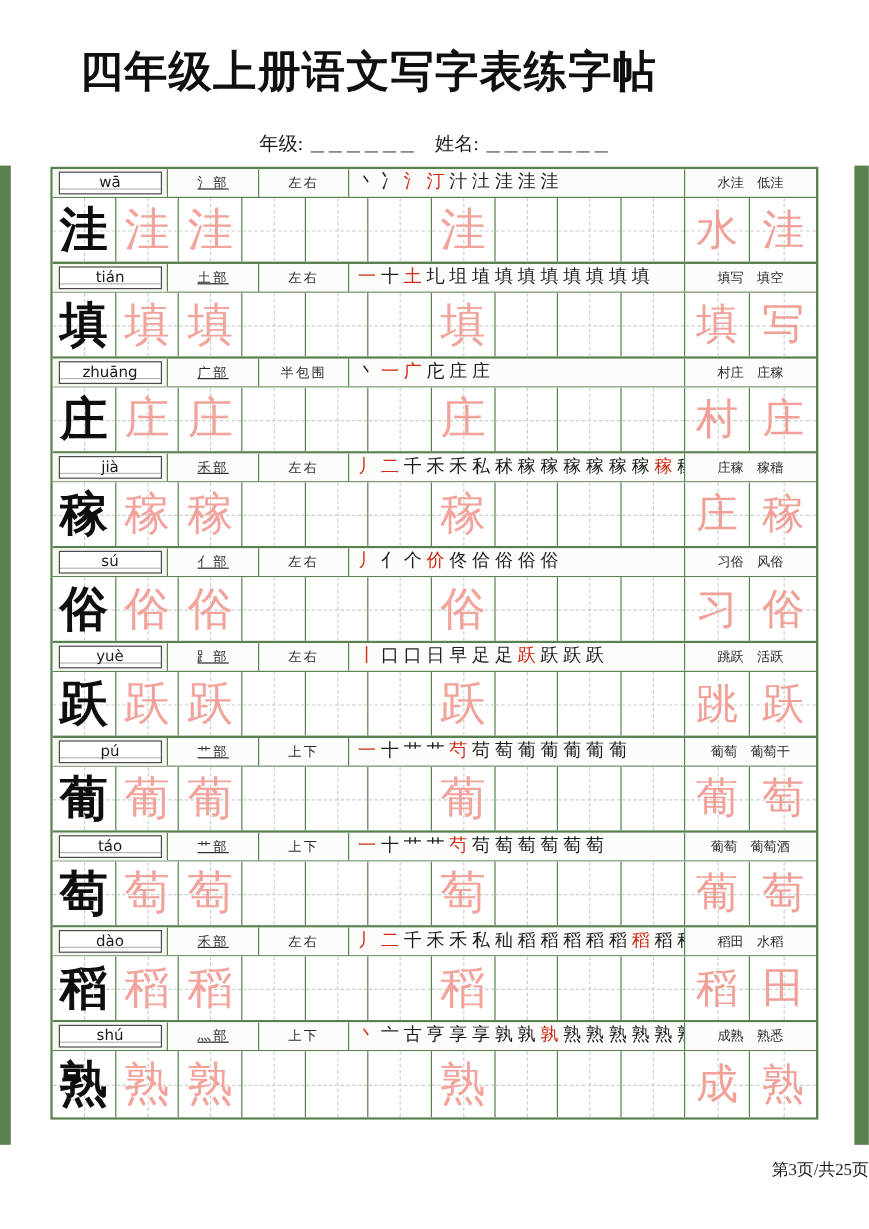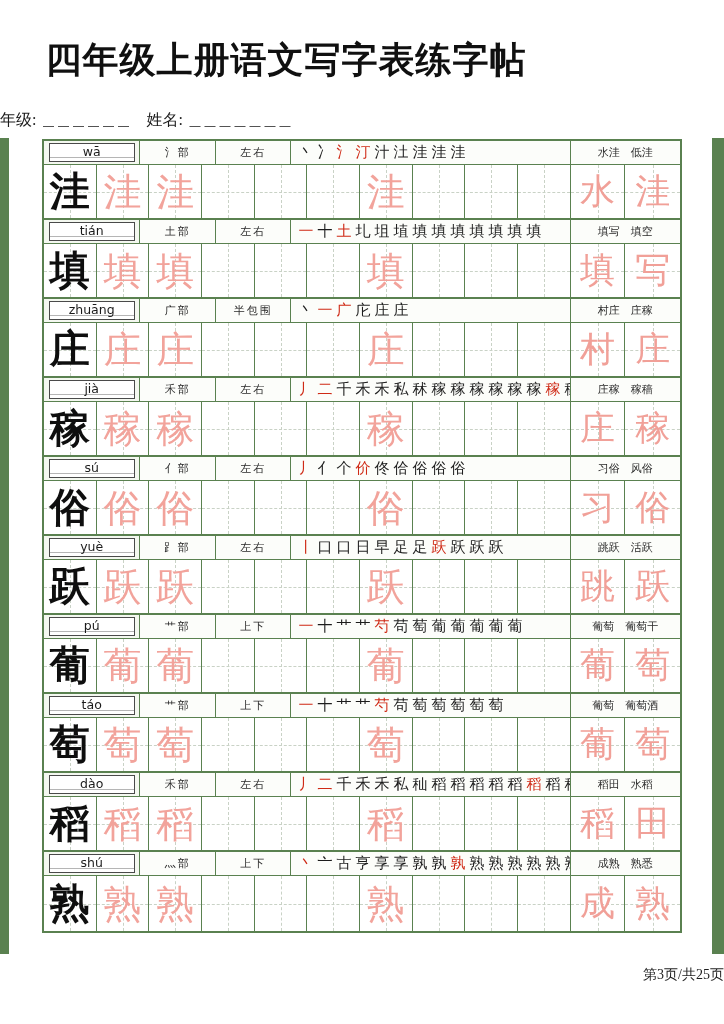--- a/index.html
+++ b/index.html
@@ -7,44 +7,44 @@
     width:724px;height:1024px;position:relative;background:#ffffff;overflow:hidden;
     font-family:"Liberation Sans", sans-serif;
   }
   .side-bar{position:absolute;top:138px;height:816px;background:#5a8150;}
   .side-bar.left{left:0;width:9px;}
   .side-bar.right{right:0;width:12px;}
 
   .page-title{
     position:absolute;top:36px;left:0;width:572px;text-align:center;
     font-family:"Liberation Serif", serif;font-weight:bold;font-size:36px;color:#101010;
-    letter-spacing:1px;white-space:nowrap;
+    letter-spacing:1px;white-space:nowrap;padding-left:21px;
   }
   .form-line{
-    position:absolute;top:110px;left:0;width:724px;text-align:left;
+    position:absolute;top:110px;left:0;width:724px;text-align:center;
     font-family:"Liberation Serif", serif;font-size:16px;color:#1c1c1c;
   }
   .form-line .blank{letter-spacing:-1px;color:#1c1c1c;}
 
   .sheet{
     position:absolute;left:42px;top:139px;width:640px;box-sizing:border-box;
     border:2.5px solid #5a8150;background:#fff;
   }
   .block{display:block;}
   .hrow{
     display:flex;height:24px;box-sizing:border-box;
     border-bottom:1px solid #5a8150;background:#fcfdfa;
   }
   .hcell{
     box-sizing:border-box;border-right:1.5px solid #5a8150;
     display:flex;align-items:center;justify-content:center;
     font-family:"Liberation Serif", serif;font-size:11px;color:#2a2a2a;overflow:hidden;
   }
   .h-pinyin{width:97px;background:#f4f8f0;}
-  .h-radical{width:76px;letter-spacing:2px;}
+  .h-radical{width:76px;letter-spacing:2px;text-decoration:underline;}
   .h-struct{width:76px;letter-spacing:2px;font-family:Liberation Mono, monospace;}
   .h-strokes{width:281px;justify-content:flex-start;padding:0 0 0 7px;gap:4px;}
   .h-words{width:110px;border-right:none;letter-spacing:0;}
 
   .pybox{
     width:86px;height:19px;box-sizing:border-box;border:1px solid #4a4a4a;
     display:flex;align-items:center;justify-content:center;position:relative;background:#fff;
   }
   .pybox::after{
     content:"";position:absolute;left:0;right:0;bottom:3px;border-bottom:1px solid #b5b5b5;

